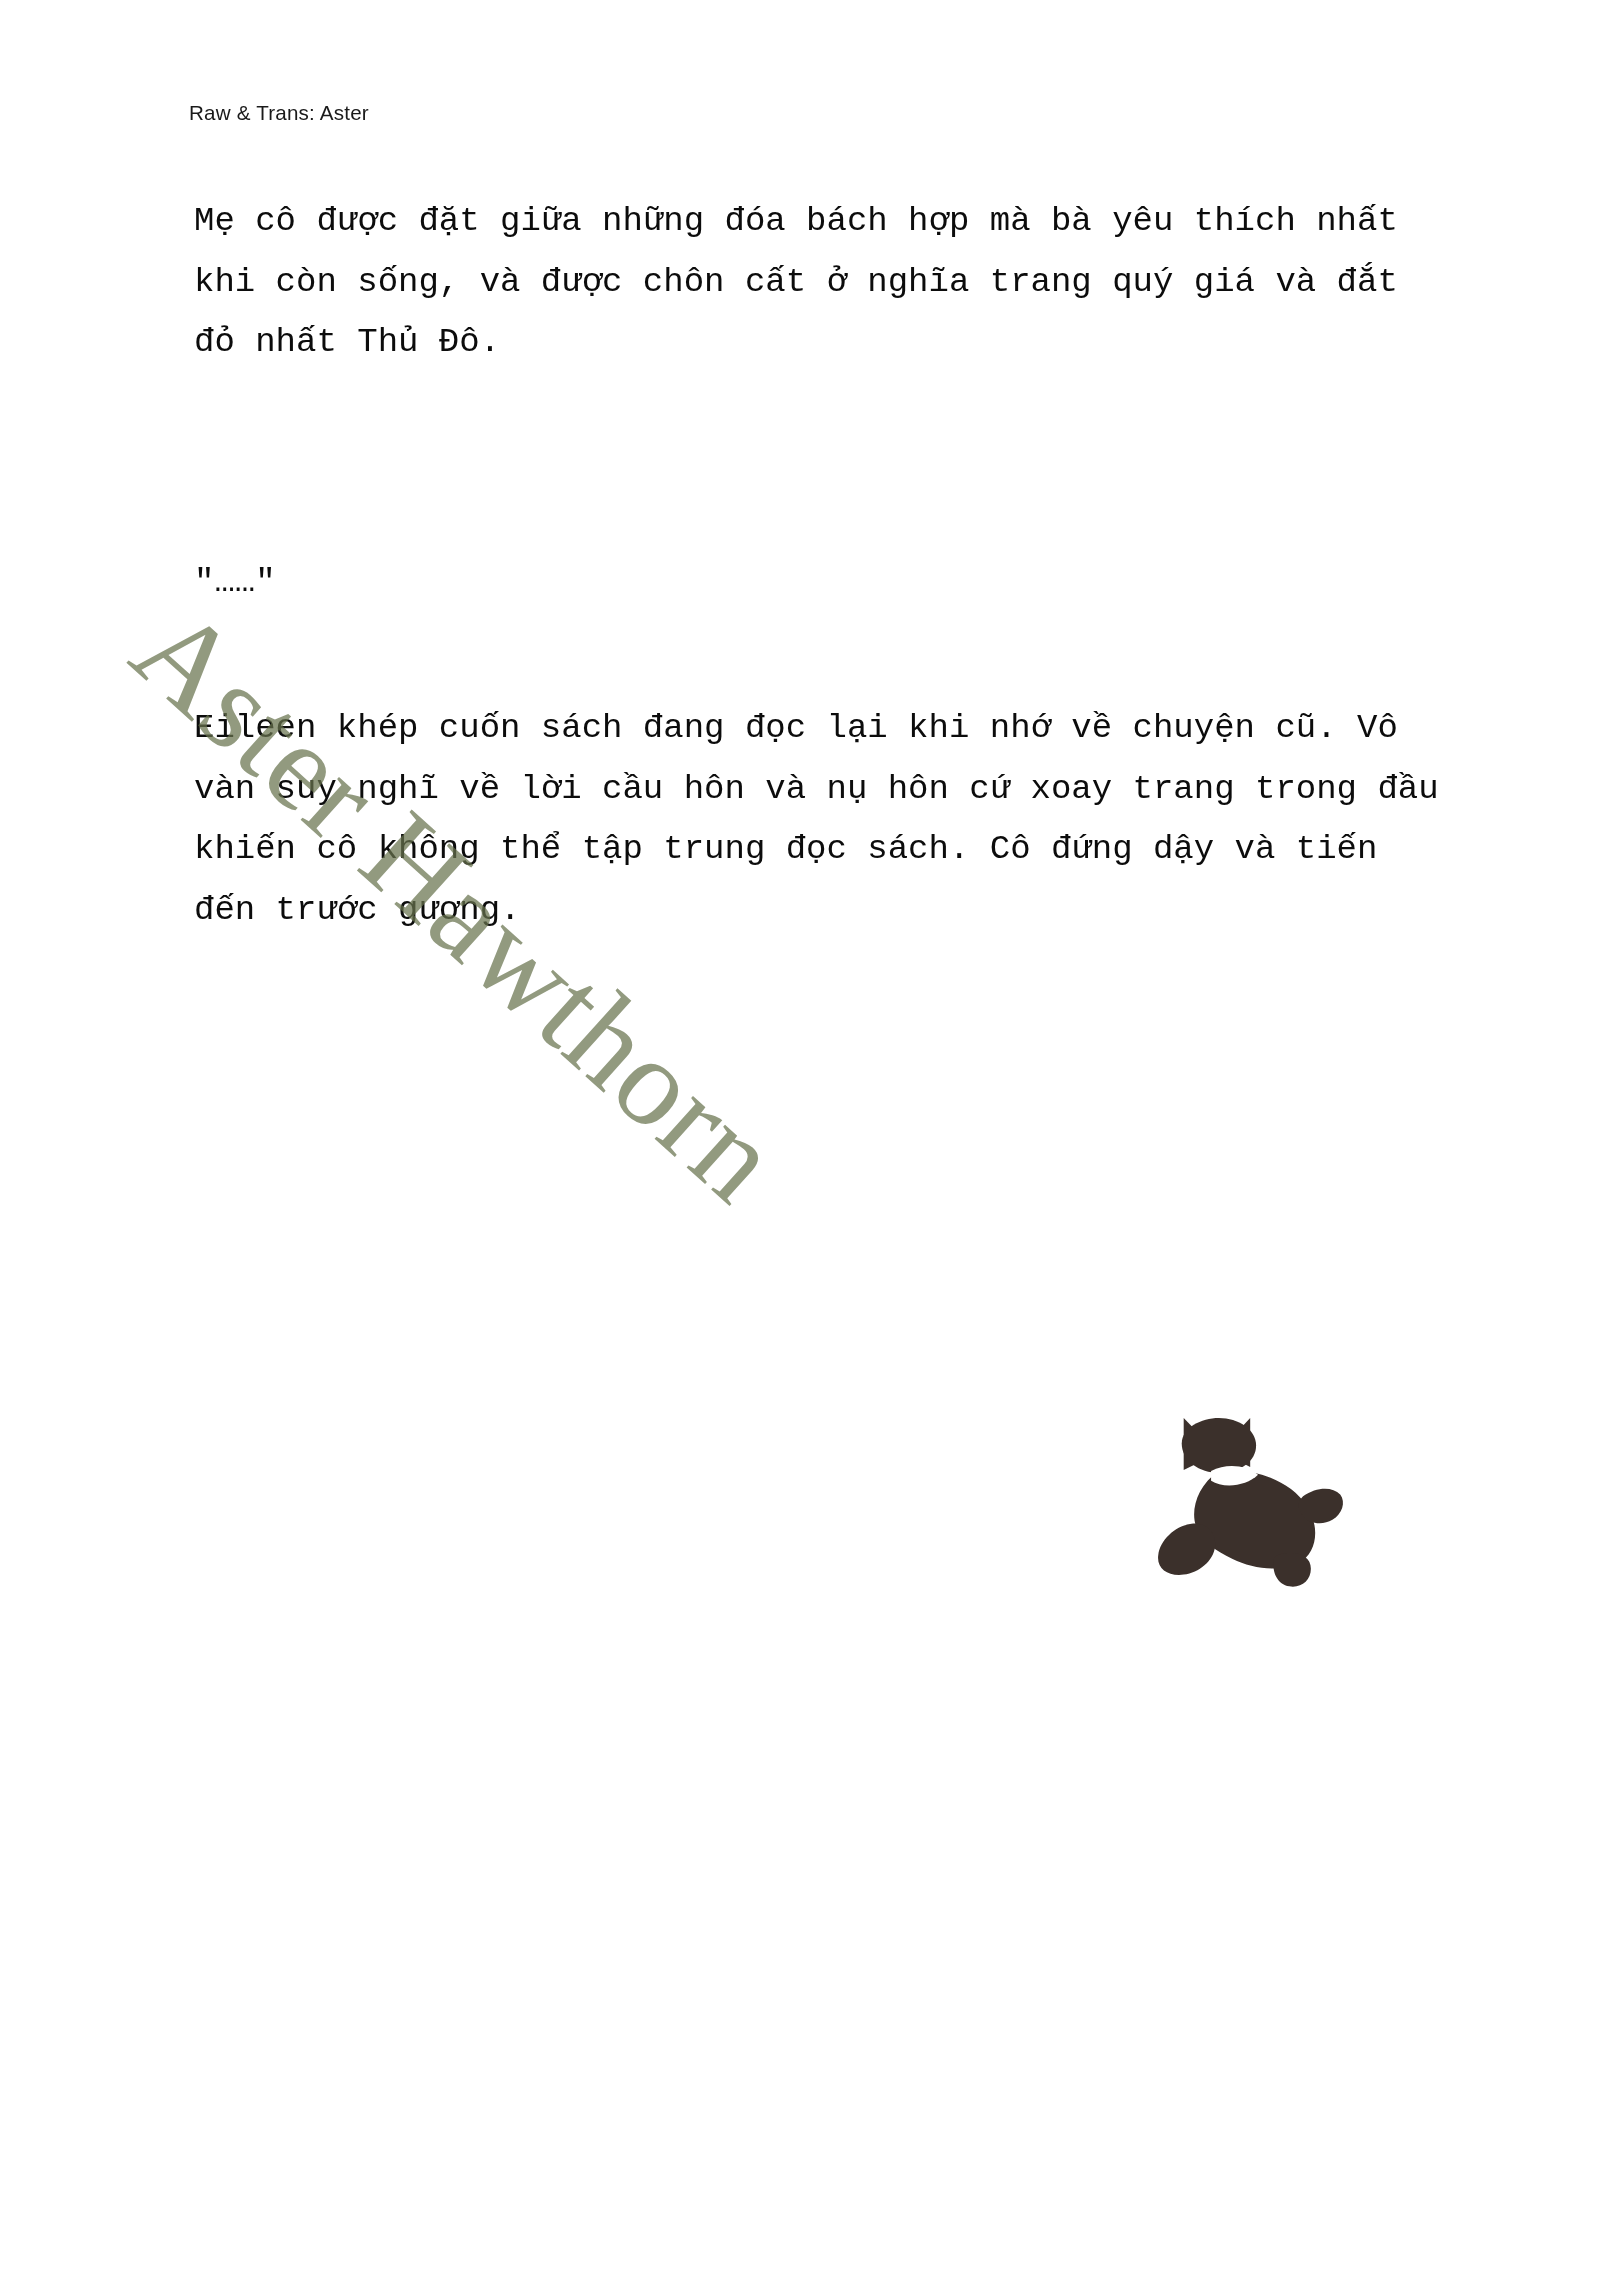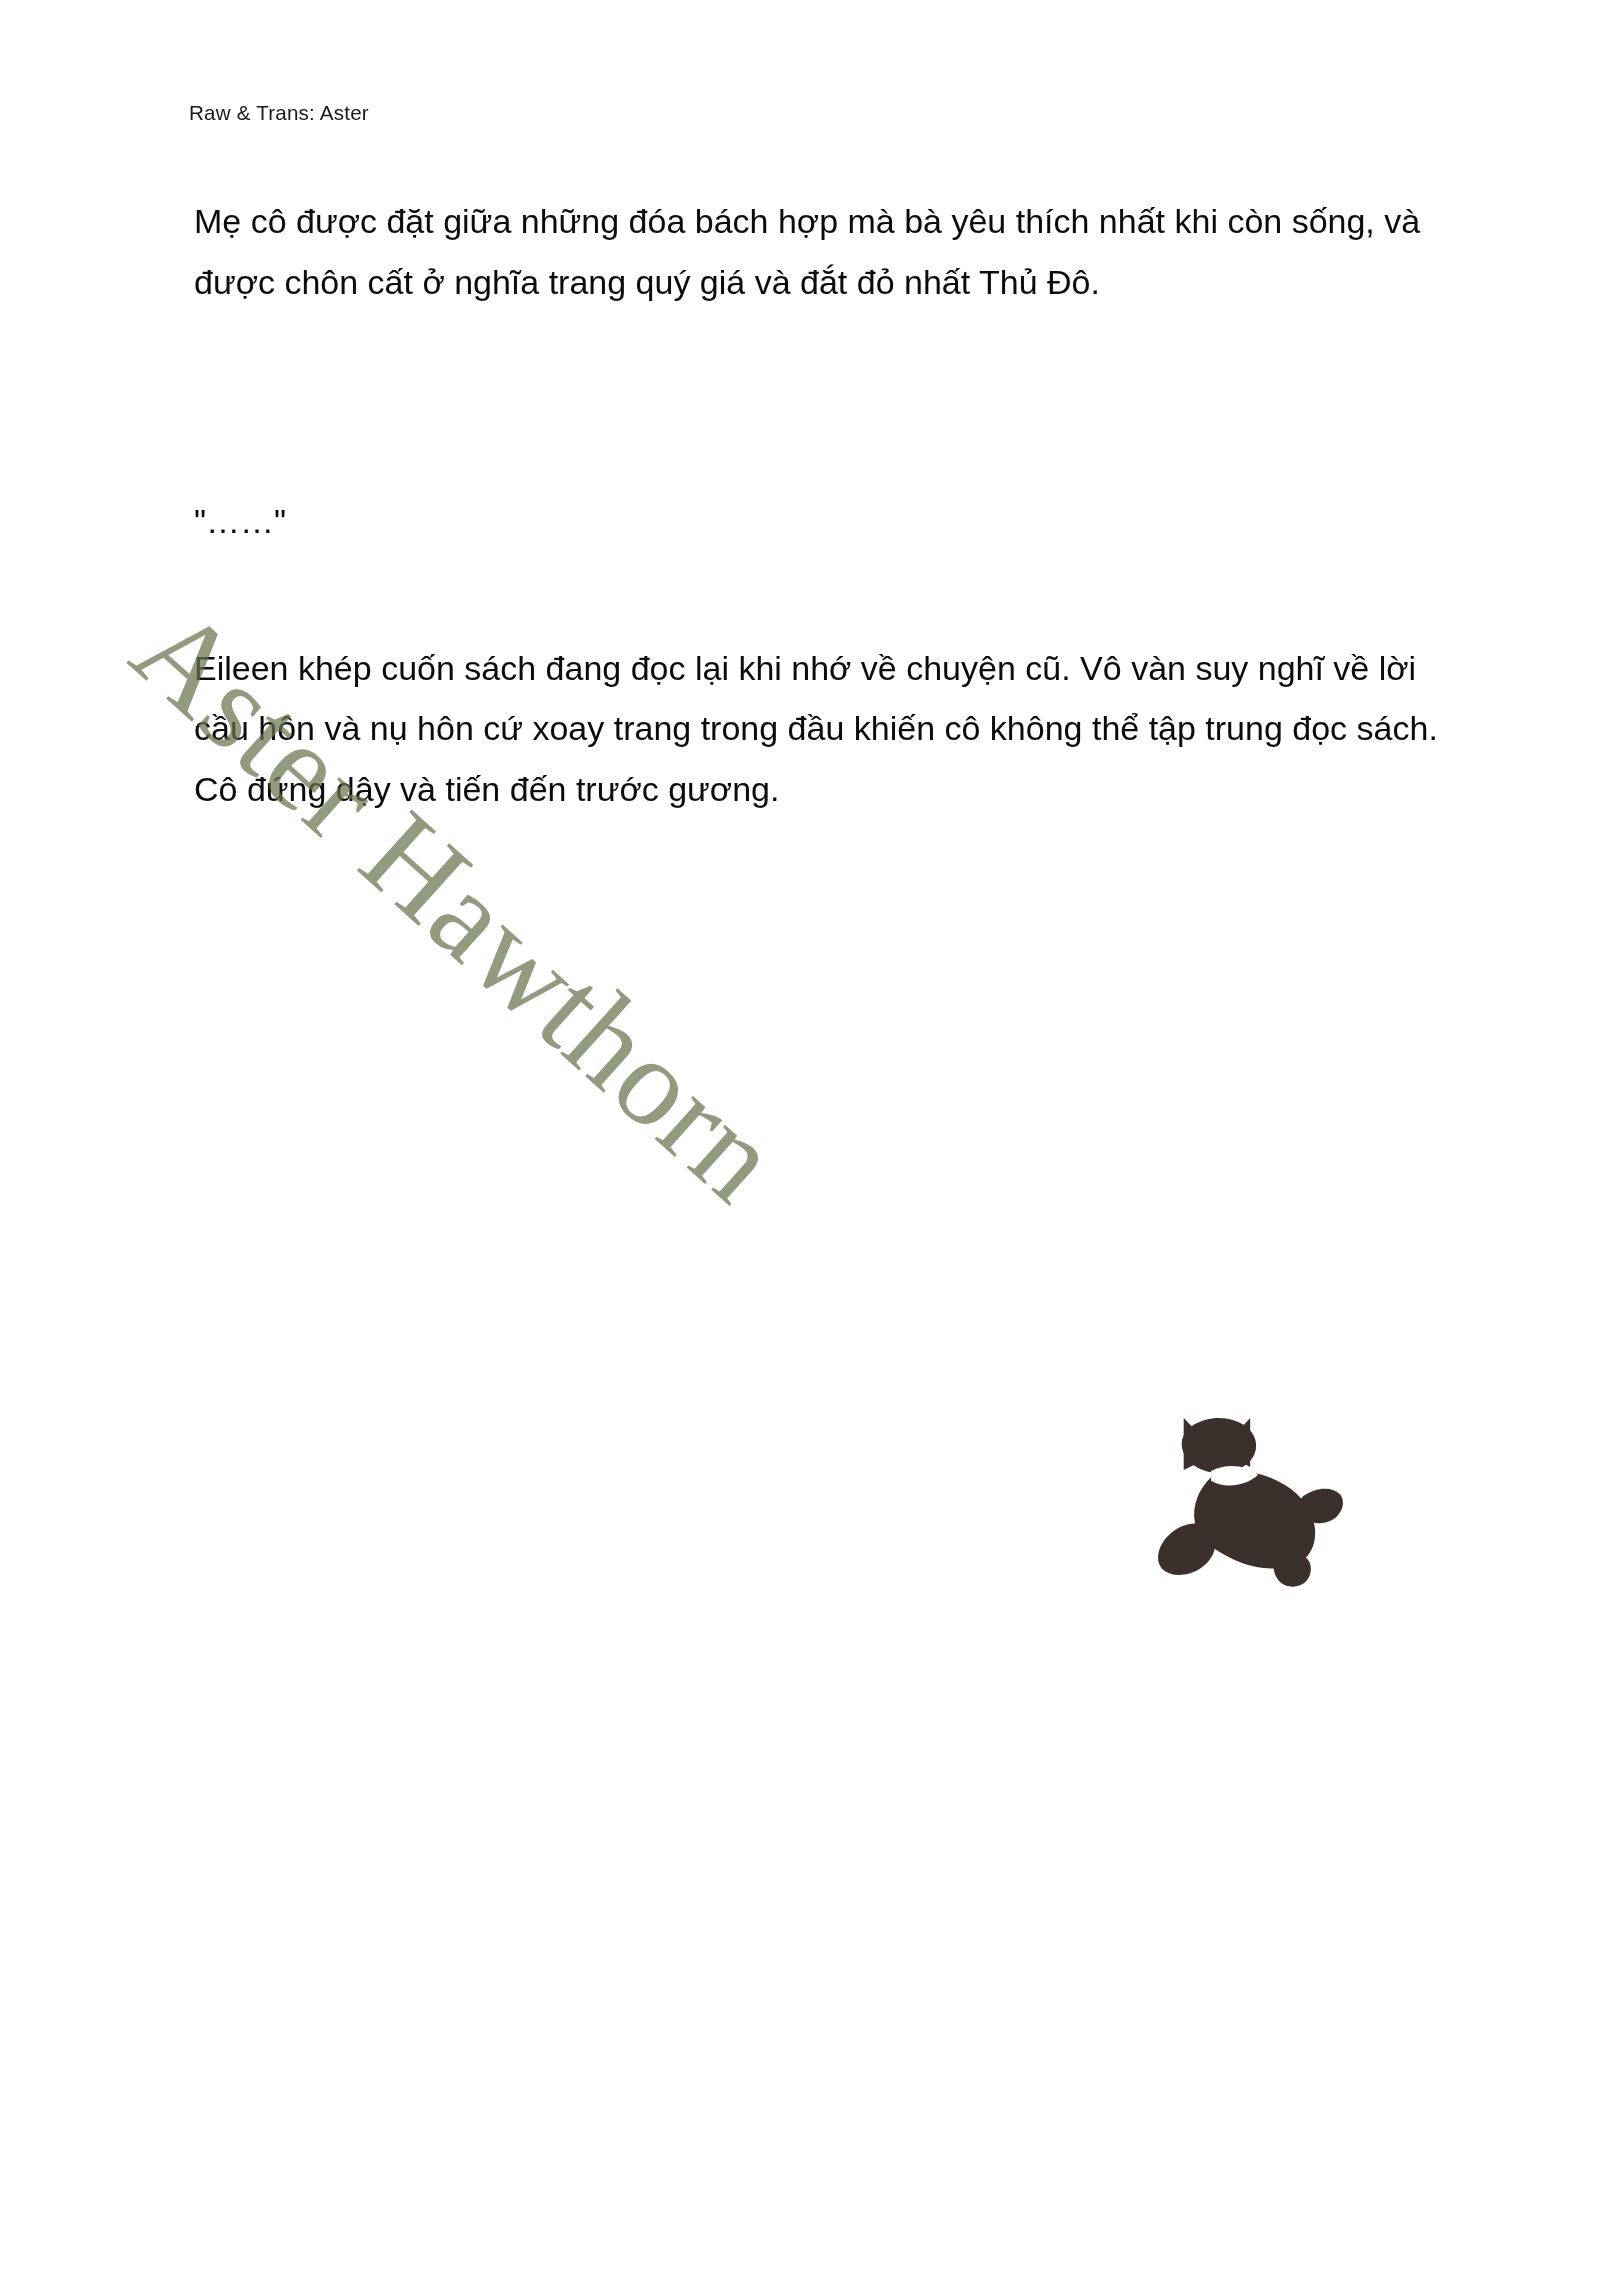--- a/index.html
+++ b/index.html
@@ -23,21 +23,21 @@
     font-family: "Liberation Sans", sans-serif;
     font-size: 20.6px;
     color: #1a1a1a;
     letter-spacing: 0.2px;
   }
   .body-text {
     position: absolute;
     left: 194px;
     top: 191px;
     width: 1245px;
-    font-family: Liberation Sans, sans-serif;
+    font-family: Liberation Mono, monospace;
     font-size: 34px;
     line-height: 1.78;
     color: #0c0c0c;
   }
   .body-text p {
     margin: 0 0 0 0;
   }
   .gap-lg {
     height: 93px;
   }

